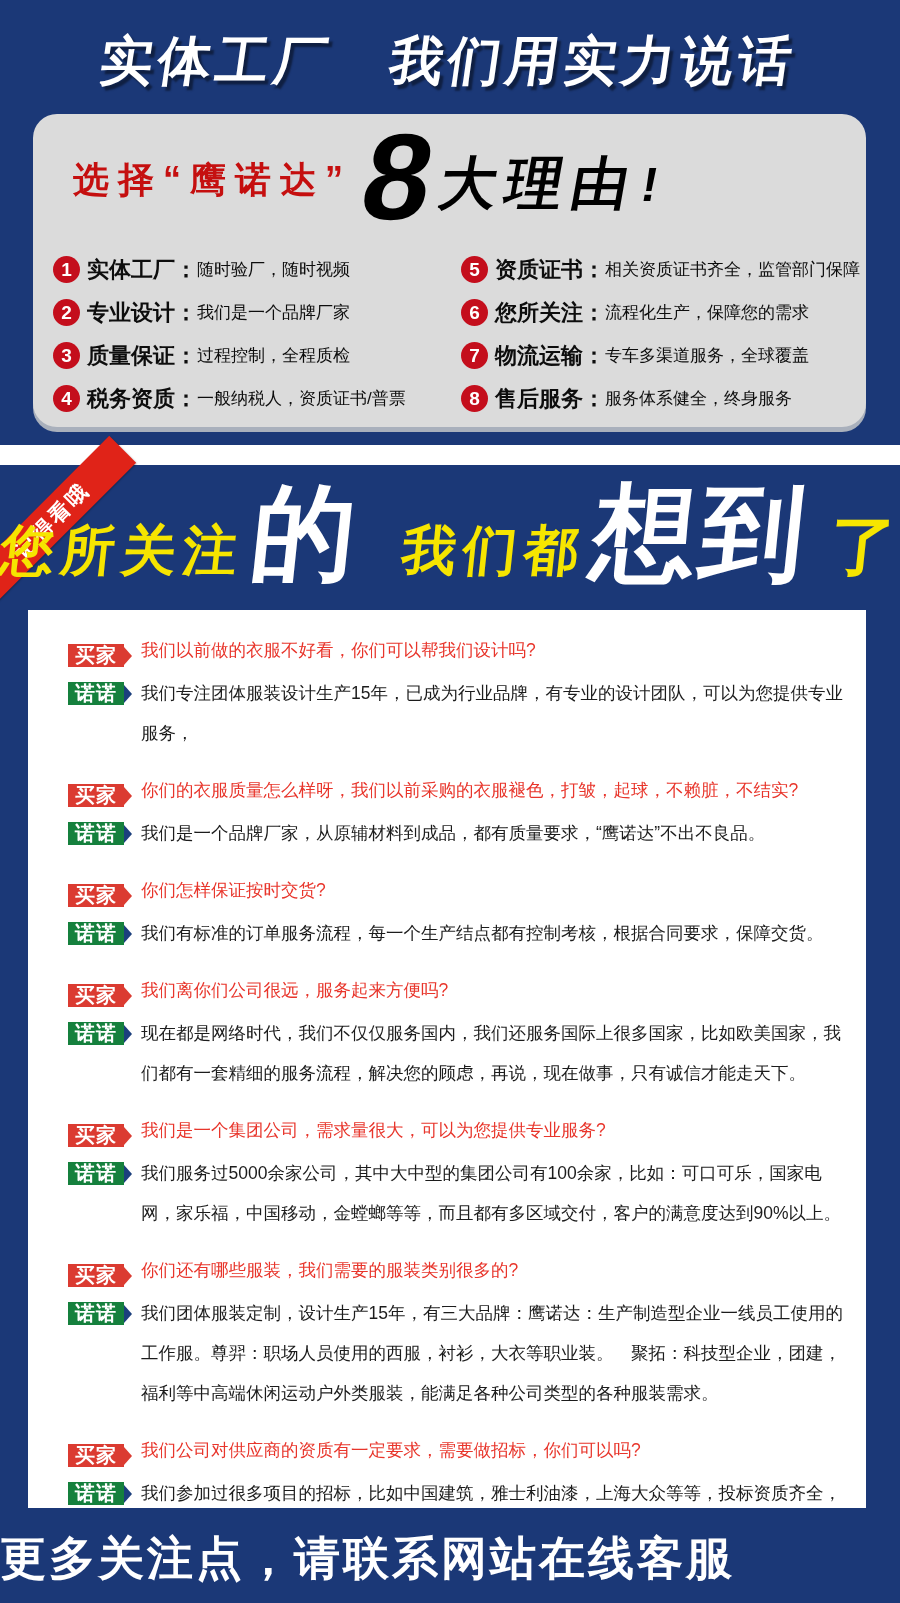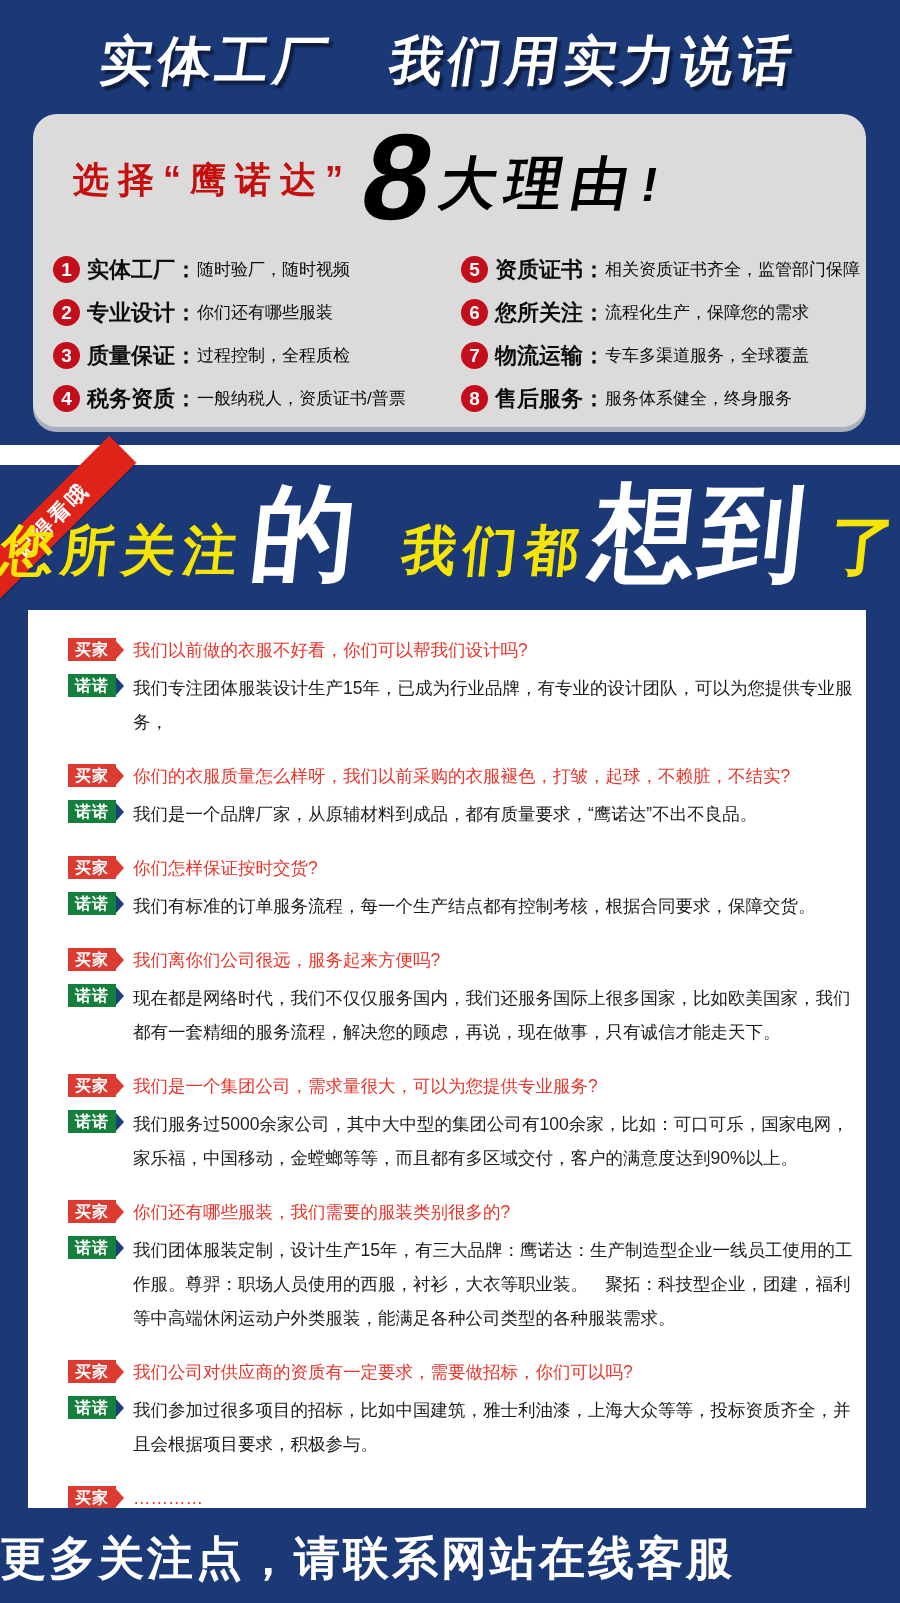--- a/index.html
+++ b/index.html
@@ -81,36 +81,36 @@
     background:#ffffff;
     padding:25px 6px 10px 40px;
     overflow:hidden;
   }
 
   .qa-item { margin-bottom:22px; }
   .qa-row { display:flex; align-items:flex-start; }
   .qa-row-q { margin-bottom:6px; }
   .tag {
     position:relative; flex:none;
-    color:#ffffff; font-weight:700; font-size:16px;
+    color:#ffffff; font-weight:700; font-size:20px;
     line-height:23px; height:23px; padding:0 7px;
-    margin-right:17px; margin-top:3px;
+    margin-right:17px; margin-top:9px;
     letter-spacing:1px; white-space:nowrap;
   }
   .tag::after {
     content:""; position:absolute; right:-8px; top:50%; margin-top:-9px;
     border-top:9px solid transparent; border-bottom:9px solid transparent;
     border-left:8px solid transparent;
   }
   .tag-buyer { background:#db3b31; }
   .tag-buyer::after { border-left-color:#db3b31; }
   .tag-seller { background:#15803d; }
   .tag-seller::after { border-left-color:#1c3f7d; }
   .q-text { color:#e8352b; font-weight:400; font-size:17.5px; line-height:30px; flex:1; padding-right:4px; }
-  .a-text { color:#1c1c1c; font-size:17.5px; line-height:34px; flex:1; padding-right:4px; }
+  .a-text { color:#1c1c1c; font-size:17.5px; line-height:40px; flex:1; padding-right:4px; }
 
   .footer-bar {
     height:101px; display:flex; align-items:center; justify-content:flex-start;border-radius:31px;
   }
   .footer-text {
     color:#ffffff; font-size:46px; font-weight:800; letter-spacing:3px;
     white-space:nowrap;
   }
 </style>
 </head>
@@ -132,21 +132,21 @@
         <div class="reasons-col-left">
   <div class="reason">
     <span class="badge">1</span>
     <span class="r-label">实体工厂：</span>
     <span class="r-text">随时验厂，随时视频</span>
   </div>
 
   <div class="reason">
     <span class="badge">2</span>
     <span class="r-label">专业设计：</span>
-    <span class="r-text">你们还有哪些服装</span>
+    <span class="r-text">我们是一个品牌厂家</span>
   </div>
 
   <div class="reason">
     <span class="badge">3</span>
     <span class="r-label">质量保证：</span>
     <span class="r-text">过程控制，全程质检</span>
   </div>
 
   <div class="reason">
     <span class="badge">4</span>

